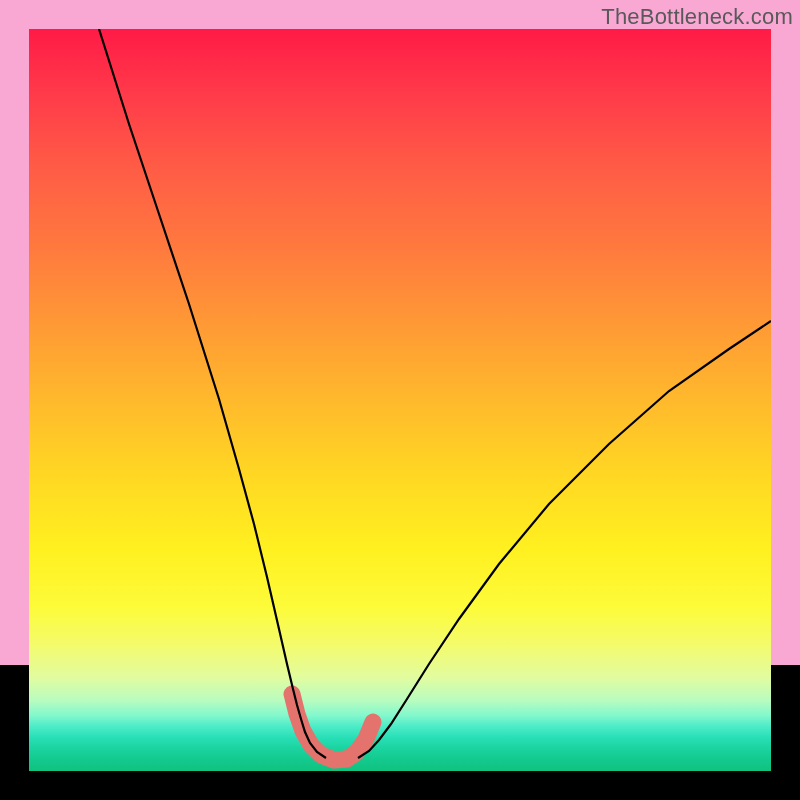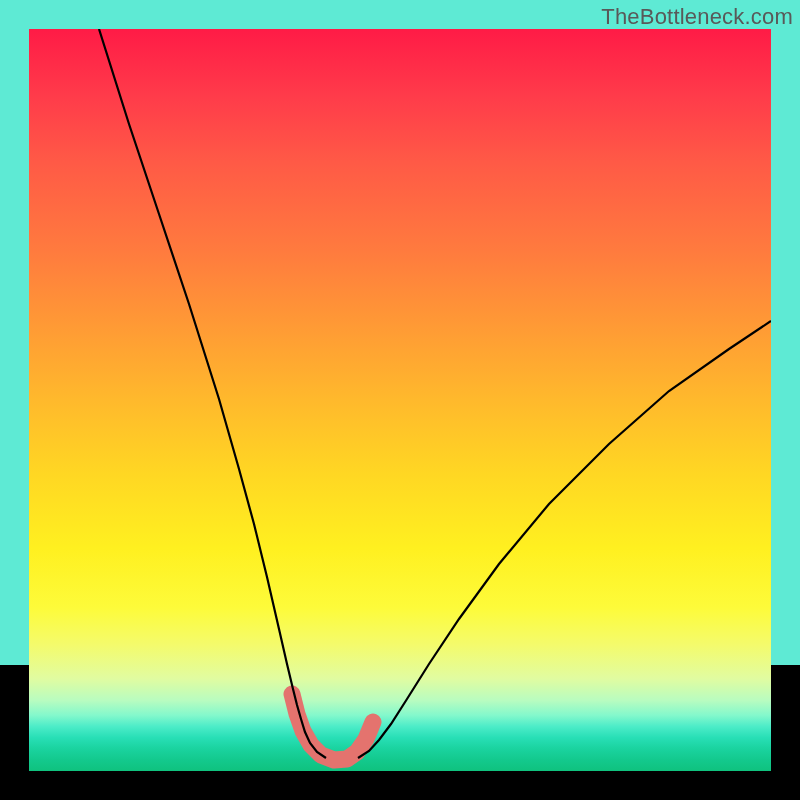--- a/index.html
+++ b/index.html
@@ -10,21 +10,21 @@
     background: #000;
     overflow: hidden;
     font-family: Arial, Helvetica, sans-serif;
   }
   .frame {
     position: absolute;
     top: 0;
     left: 0;
     width: 800px;
     height: 665px;
-    background: #5eead4;
+    background: #f9a8d4;
   }
   .plot-area {
     position: absolute;
     top: 29px;
     left: 29px;
     width: 742px;
     height: 742px;
     overflow: hidden;
   }
   .gradient {

